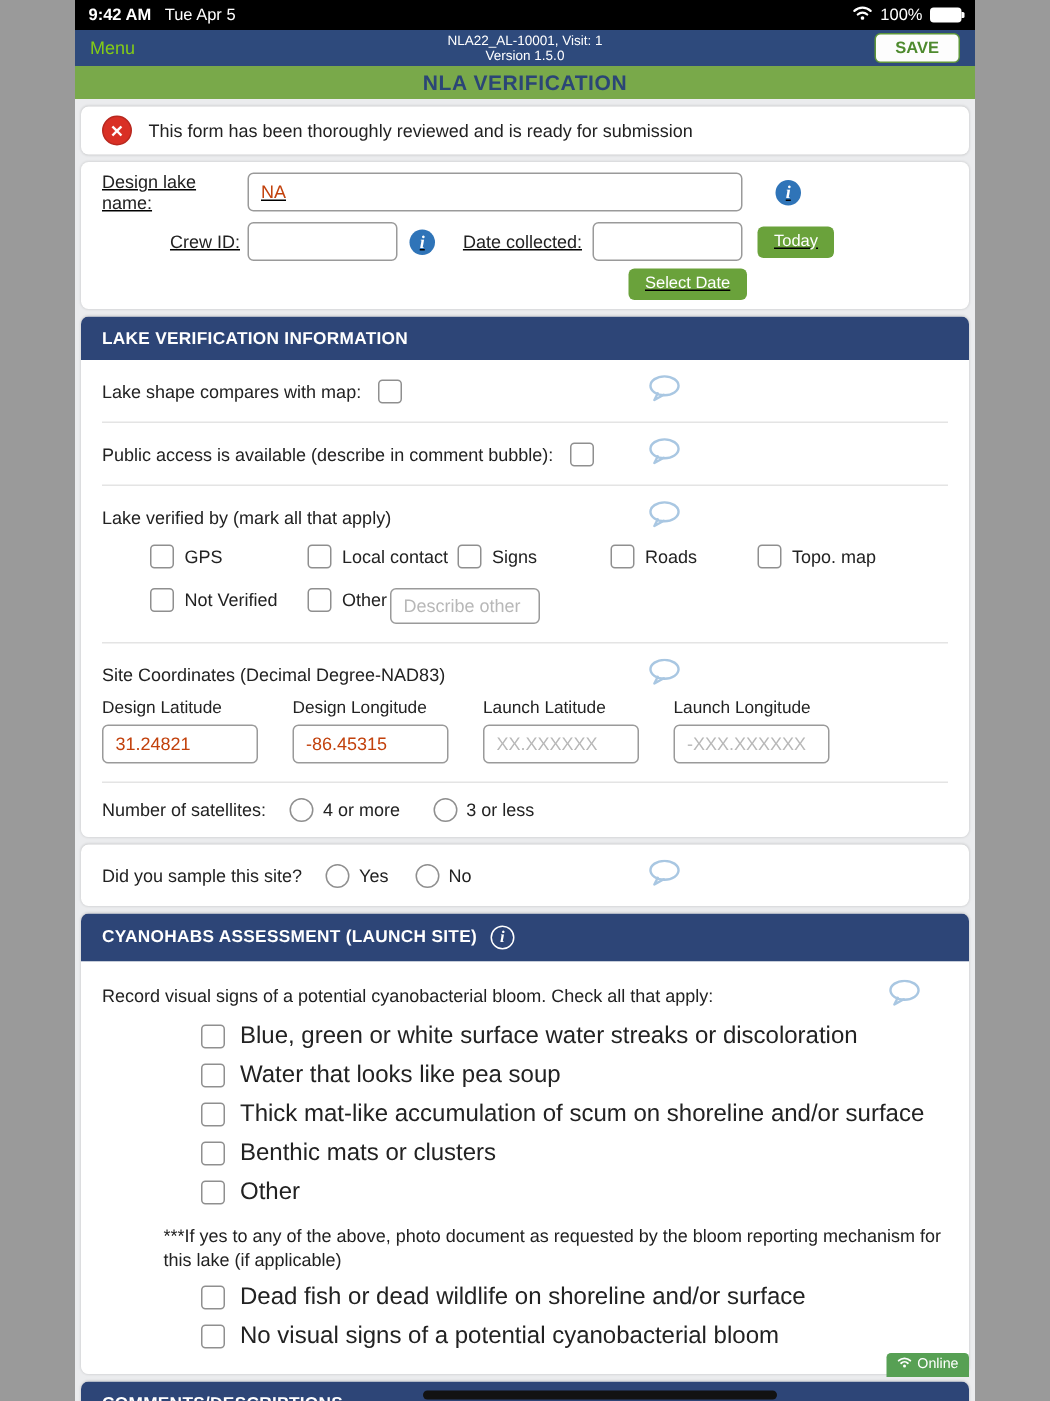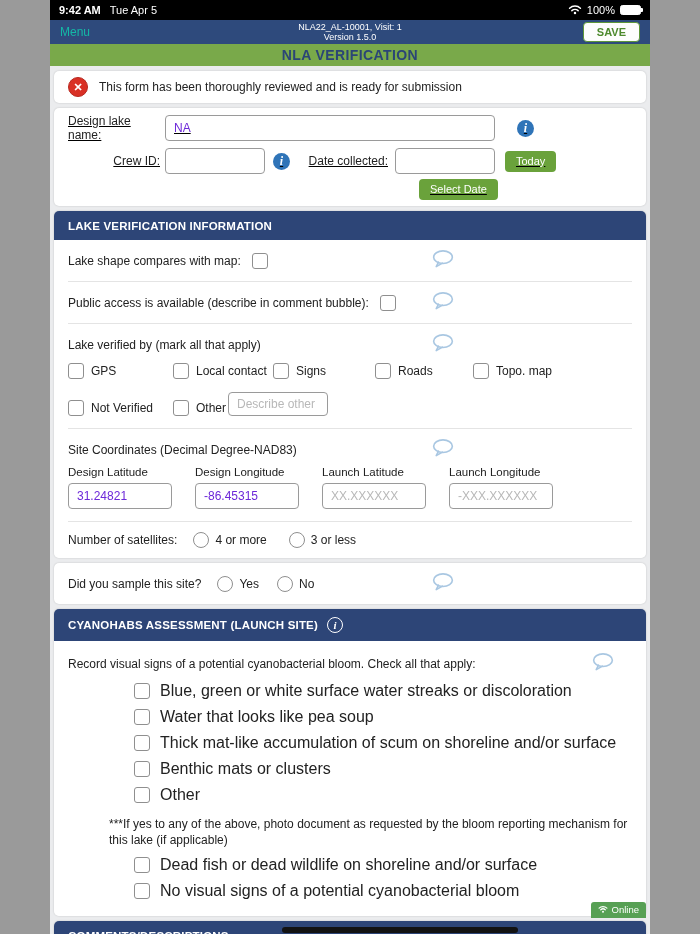--- a/index.html
+++ b/index.html
@@ -10,55 +10,55 @@
   
   .status-bar { height:20px; background:#000; color:#fff; display:flex; justify-content:space-between; align-items:center; padding:0 9px; font-size:11px; }
   .sb-left { display:flex; gap:9px; align-items:center; }
   .sb-left .t { font-weight:bold; }
   .sb-right { display:flex; gap:5px; align-items:center; }
   .battery { width:21px; height:10px; border:1px solid #fff; border-radius:2.5px; background:#fff; position:relative; }
   .battery:after { content:''; position:absolute; right:-3px; top:2px; width:2px; height:4px; background:#fff; border-radius:0 1px 1px 0; }
 
   
   .nav-bar { height:24px; background:#2e4a7c; color:#fff; display:flex; align-items:center; padding:0 10px; position:relative; }
-  .menu-btn { font-size:12px; z-index:2; cursor:pointer; background:none; border:none; color:#14b8a6; font-family:inherit; }
+  .menu-btn { font-size:12px; z-index:2; cursor:pointer; background:none; border:none; color:#84cc16; font-family:inherit; }
   .nav-title { position:absolute; left:0; right:0; top:2px; text-align:center; font-size:9px; line-height:10px; }
   .save-btn { margin-left:auto; z-index:2; background:#fdfdfd; border:1px solid #5d9639; color:#4e8a2e; font-weight:bold; font-size:11px; padding:3px 13px; border-radius:4px; font-family:inherit; cursor:pointer; }
 
   .green-bar { height:22px; background:#79a94a; display:flex; align-items:center; justify-content:center; color:#2b4576; font-weight:bold; font-size:14px; letter-spacing:.4px; }
 
   .card { background:#fff; margin:5px 4px; border-radius:5px; box-shadow:0 0 2px rgba(0,0,0,.18); }
   .section { margin:5px 4px; border-radius:5px; overflow:hidden; box-shadow:0 0 2px rgba(0,0,0,.18); }
   .section-header { background:#2d4577; color:#fff; font-weight:bold; font-size:11.5px; letter-spacing:.2px; padding:8px 14px; display:flex; align-items:center; gap:9px; min-height:29px; }
   .section-body { background:#fff; }
 
   .banner { display:flex; align-items:center; gap:11px; padding:6px 14px; min-height:30px; font-size:12px; color:#222; }
   .err-icon { width:20px; height:20px; border-radius:50%; background:#d93025; color:#fff; display:flex; align-items:center; justify-content:center; font-size:11px; font-weight:bold; flex:0 0 auto; border:1.5px solid #b8281f; }
 
   .info-icon { width:17px; height:17px; border-radius:50%; background:#2f74b8; color:#fff; font-family:"Liberation Serif", serif; font-style:italic; font-weight:bold; font-size:12px; display:inline-flex; align-items:center; justify-content:center; flex:0 0 auto; cursor:pointer; }
   .info-outline { background:transparent; border:1.5px solid #fff; width:16px; height:16px; font-size:11px; }
 
-  .txt { border:1px solid #9a9a9a; border-radius:4px; height:26px; padding:0 8px; font-size:12px; font-family:inherit; color:#6d28d9; background:#fff; }
+  .txt { border:1px solid #9a9a9a; border-radius:4px; height:26px; padding:0 8px; font-size:12px; font-family:inherit; color:#c2410c; background:#fff; }
   .txt::placeholder { color:#b8b8b8; }
   .cb { width:16px; height:16px; border:1.5px solid #8f8f8f; border-radius:3px; background:#fff; flex:0 0 auto; cursor:pointer; }
   .radio { width:16px; height:16px; border:1.5px solid #8f8f8f; border-radius:50%; background:#fff; flex:0 0 auto; cursor:pointer; }
   .gbtn { background:#6aa23b; color:#fff; border:none; border-radius:4px; font-size:11px; padding:4px 11px; font-family:inherit; cursor:pointer; height:21px; line-height:13px; }
 
   .form-card { padding:6px 14px;text-decoration:underline; }
   .frow { display:flex; align-items:center; }
   .lbl { font-size:12px; color:#222; }
   .lblcol { width:92px; flex:0 0 auto; }
   .r { text-align:right; }
 
   .row { display:flex; align-items:center; padding:10px 14px; font-size:12px; color:#222; min-height:36px; }
   .divider { border-top:1px solid #e4e4e4; margin:0 14px; }
   .bubble { margin-left:auto; margin-right:178px; flex:0 0 auto; cursor:pointer; }
   .gap8 { width:8px; flex:0 0 auto; }
 
-  .cbrow { display:flex; align-items:flex-end; padding:2px 14px 0; }
+  .cbrow { display:flex; align-items:flex-start; padding:2px 14px 0;margin-left:32px; }
   .cbitem { display:flex; align-items:center; gap:7px; font-size:12px; color:#222; }
   .w105 { width:105px; } .w100 { width:100px; } .w102 { width:102px; } .w98 { width:98px; }
 
   .coords { display:flex; padding:2px 14px 12px; }
   .coordcol { width:127px; }
   .coordcol .clbl { font-size:11.5px; color:#222; margin-bottom:5px; }
   .coordcol .txt { width:104px; }
 
   .opt-list { padding-left:80px; }
   .opt-row { display:flex; align-items:center; gap:10px; height:26px; font-size:16px; color:#222; }

